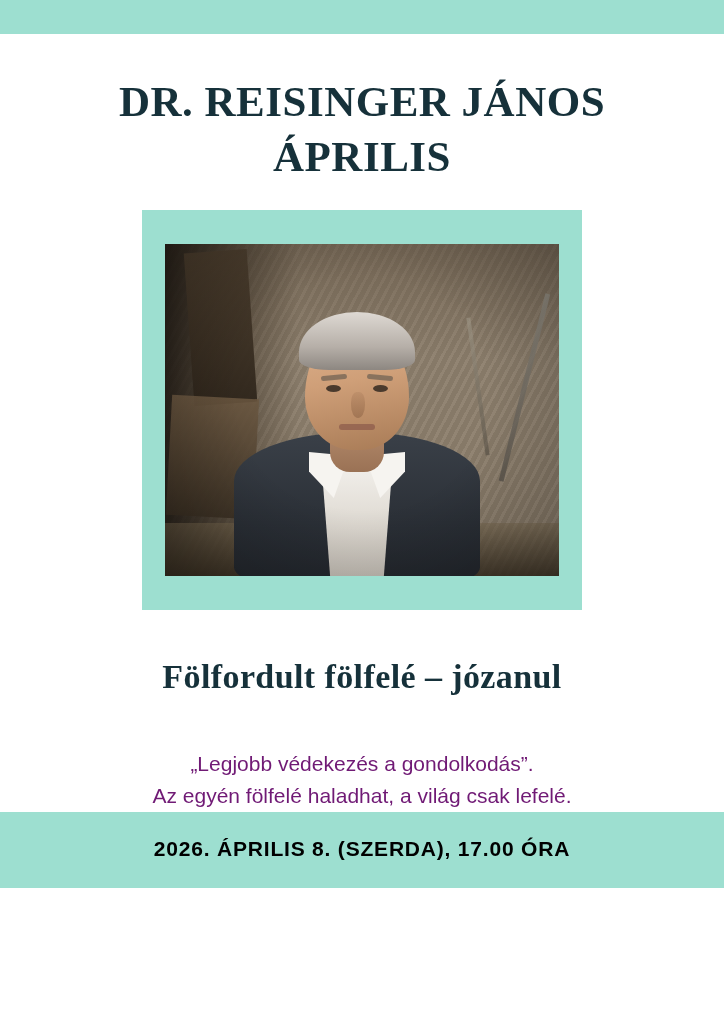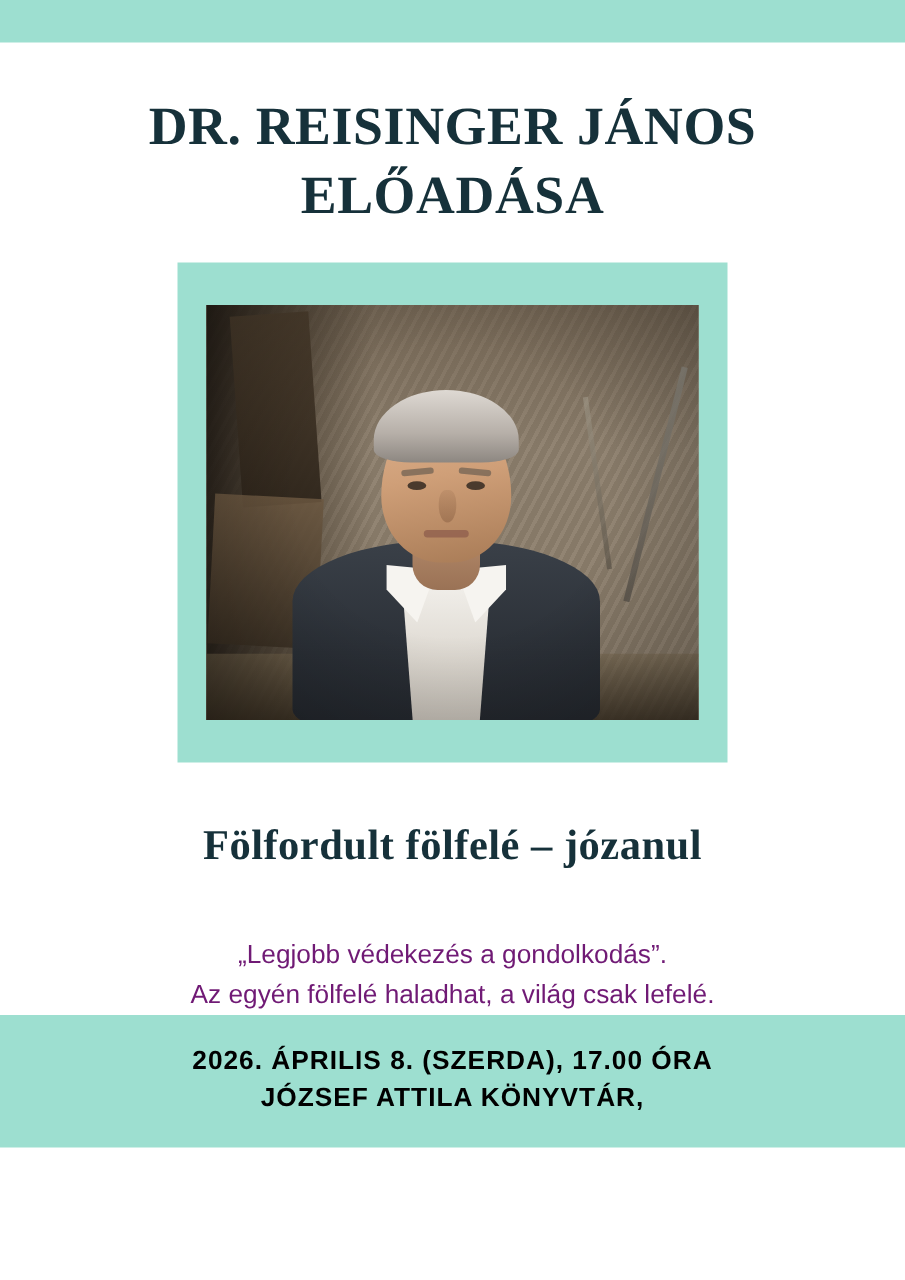--- a/index.html
+++ b/index.html
@@ -271,21 +271,21 @@
 </style>
 </head>
 <body>
 
 <div class="poster">
 
   <div class="top-band"></div>
 
   <div class="title-block">
     <div class="title-line">DR. REISINGER JÁNOS</div>
-    <div class="title-line">ELŐADÁSA</div>
+    <div class="title-line">ÁPRILIS</div>
   </div>
 
   <div class="photo-frame">
     <div class="photo">
       <div class="bg-wall"></div>
       <div class="wall-texture"></div>
       <div class="left-dark"></div>
       <div class="plank-a"></div>
       <div class="plank-b"></div>
       <div class="tool"></div>
@@ -314,16 +314,15 @@
 
   <div class="quote-block">
     <div>„Legjobb védekezés a gondolkodás”.</div>
     <div>Az egyén fölfelé haladhat, a világ csak lefelé.</div>
   </div>
 
   <div class="spacer"></div>
 
   <div class="bottom-band">
     <div class="bottom-line">2026. ÁPRILIS 8. (SZERDA), 17.00 ÓRA</div>
-    <div class="bottom-line">JÓZSEF ATTILA KÖNYVTÁR,</div>
   </div>
 
 </div>
 
 </body></html>

